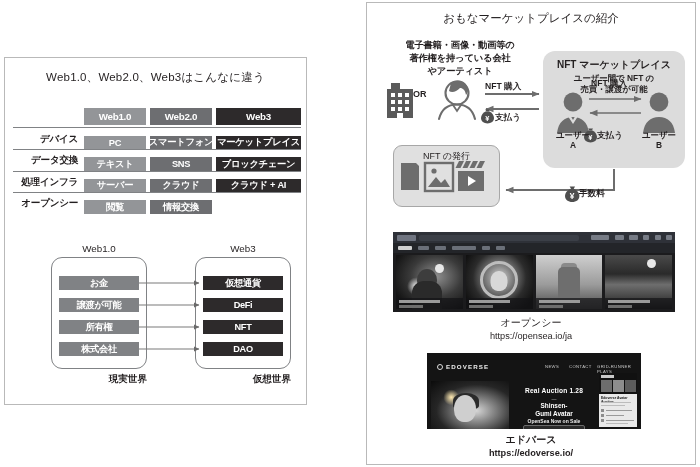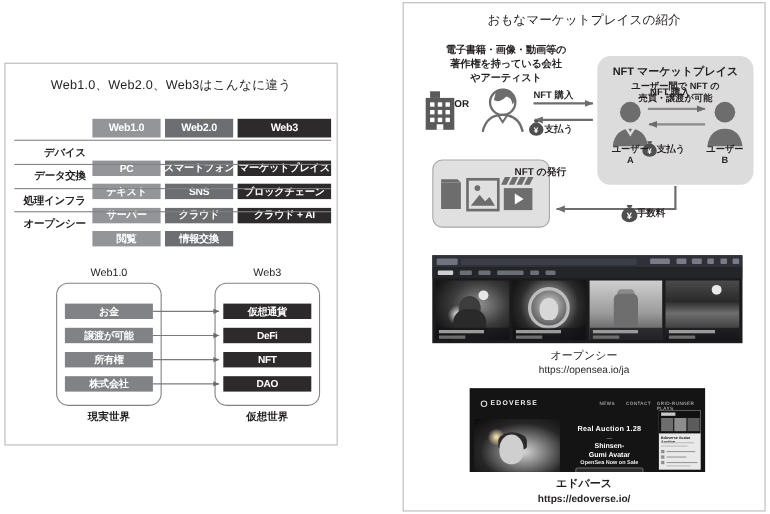--- a/index.html
+++ b/index.html
@@ -30,21 +30,21 @@
     position: absolute; left: 8px; top: 49px; width: 288px;
   }
   .cmp-row { position: relative; height: 21.5px; }
   .cmp-row .rowlabel {
     position: absolute; left: 0; top: 0; width: 68px; height: 100%;
     display: flex; align-items: center; justify-content: flex-end;
     font-size: 9.6px; font-weight: bold; color: #231f20;
     padding-right: 3px; letter-spacing: -0.3px;
   }
   .cmp-cell {
-    position: absolute; top: 17px; height: 14px;
+    position: absolute; top: 7px; height: 14px;
     display: flex; align-items: center; justify-content: center;
     font-size: 9.3px; font-weight: bold; color: #ffffff;
     letter-spacing: -0.3px; white-space: nowrap; overflow: hidden;
   }
   .cmp-cell.c0 { left: 71px;  width: 62px;  background: #939598; }
   .cmp-cell.c1 { left: 137px; width: 62px;  background: #6d6e71; }
   .cmp-cell.c2 { left: 203px; width: 85px;  background: #2d2a2b; }
   .cmp-row.header .cmp-cell { top: 1px; height: 17px; font-size: 9.8px; }
   .cmp-rule {
     position: absolute; left: 0; right: 0; height: 1.2px;
@@ -59,21 +59,21 @@
   }
   #mapcol-title-left  { left: 38px; }
   #mapcol-title-right { left: 182px; }
   .mapbox {
     position: absolute; top: 14px; width: 96px; height: 112px;
     border: 1.3px solid #808285; border-radius: 11px; background: #fff;
   }
   #mapbox-left  { left: 38px; }
   #mapbox-right { left: 182px; }
   .mapcol-foot {
-    position: absolute; top: 130px; width: 96px; text-align: center;
+    position: absolute; top: 130px; width: 96px; text-align: right;
     font-size: 9.6px; font-weight: bold; color: #231f20;
   }
   #mapcol-foot-left  { left: 38px; }
   #mapcol-foot-right { left: 182px; }
   .map-item {
     position: absolute; height: 14px; width: 80px;
     display: flex; align-items: center; justify-content: center;
     font-size: 9.2px; font-weight: bold; color: #fff;
     letter-spacing: -0.3px; white-space: nowrap;
   }
@@ -127,22 +127,22 @@
   #lbl-nft-buy-2 { left: 224px; top: 41px; }
   #lbl-pay-2     { left: 230px; top: 93px; }
   #lbl-fee       { left: 212px; top: 151px; }
   #lbl-or        { left: 46px; top: 52px; font-size: 9px; }
 
   #issue-box {
     position: absolute; left: 26px; top: 108px; width: 107px; height: 62px;
     background: #e0e0e0; border: 1.2px solid #a7a7a7; border-radius: 9px;
   }
   #issue-title {
-    position: absolute; left: 16px; top: 4px; width: 100%;
-    text-align: right; font-size: 9px; font-weight: bold; color: #231f20;
+    position: absolute; left: 0; top: 4px; width: 100%;
+    text-align: center; font-size: 9px; font-weight: normal; color: #231f20;
   }
   #flow-svg { position: absolute; left: 0; top: 0; width: 330px; height: 185px; }
 
   
   .shot-wrap { position: absolute; }
   #shot-opensea  { left: 26px;  top: 229px; width: 282px; height: 80px; }
   #shot-edoverse { left: 60px;  top: 350px; width: 214px; height: 76px; }
   .shot-frame {
     position: relative; width: 100%; height: 100%;
     background: #1b1b1d; overflow: hidden;

